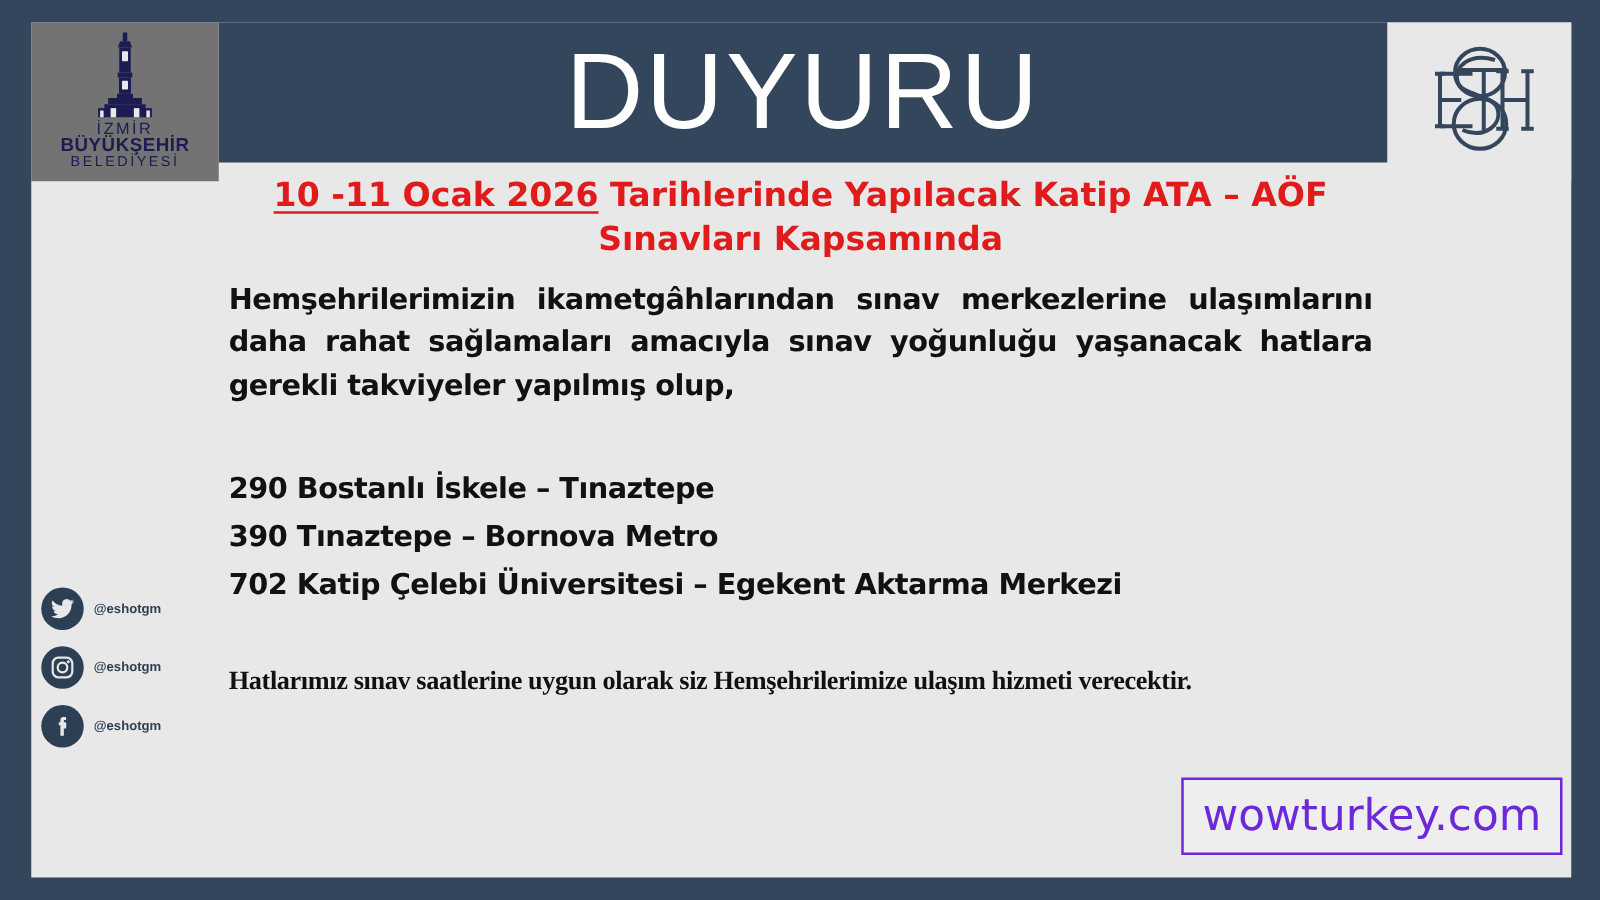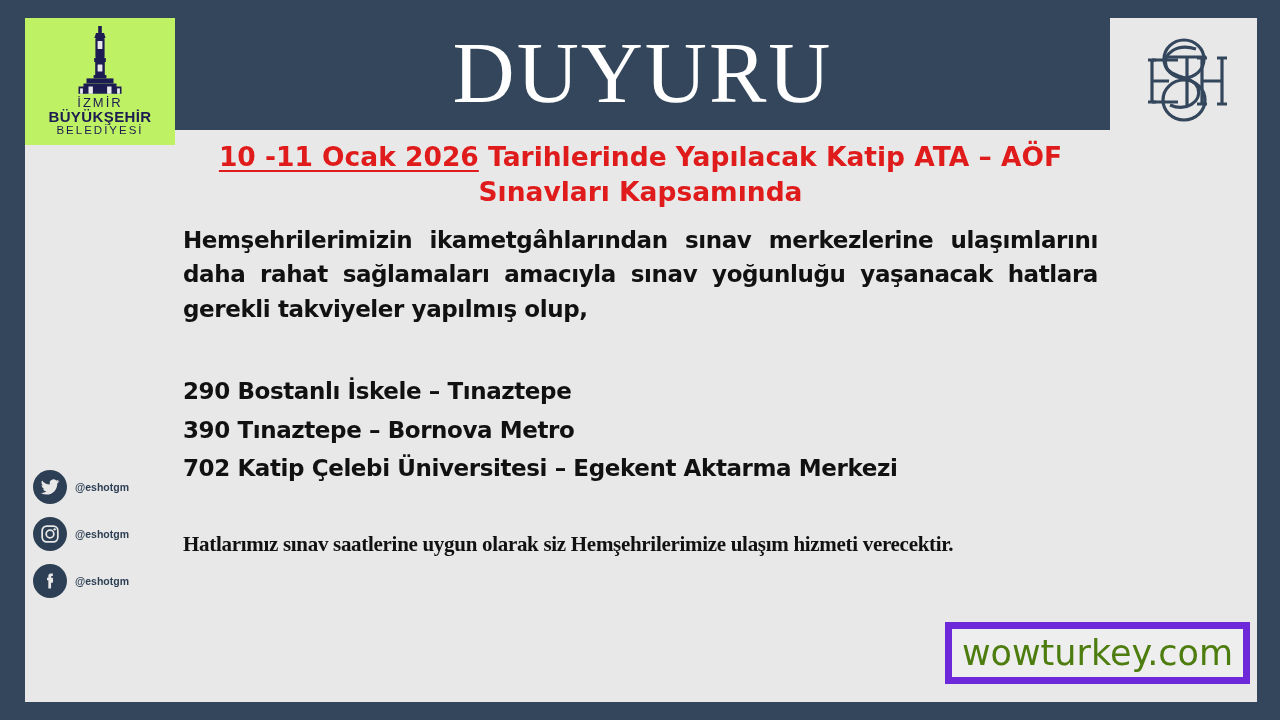--- a/index.html
+++ b/index.html
@@ -35,29 +35,29 @@
   #header-title {
     position:absolute;
     left:0; top:0; width:100%; height:112px;
     display:flex; align-items:center; justify-content:center;
     color:#ffffff;
     font-size:86px;
     font-weight:300;
     letter-spacing:2px;
     line-height:1;
     padding-bottom:2px;
-    font-family:Liberation Serif, serif;
+    font-family:Liberation Sans, sans-serif;
   }
 
   
   #logo-izmir {
     position:absolute;
     left:0px; top:0px;
     width:150px; height:127px;
-    background:#bef264;
+    background:#737373;
     display:flex; flex-direction:column;
     align-items:center; justify-content:flex-start;
     padding-top:6px;
   }
   #logo-izmir svg { display:block; }
   .lg-line {
     color:#1d1c52;
     font-family:"Liberation Sans", sans-serif;
     line-height:1.02;
     text-align:center;
@@ -153,23 +153,23 @@
     font-family:"Liberation Sans", sans-serif;
     white-space:nowrap;
   }
 
   
   #watermark {
     position:absolute;
     left:920px; top:604px;
     width:305px; height:62px;
     background:#eeeeee;
-    border:7px solid #6d28d9;
-    display:flex; align-items:center; justify-content:center;
-    color:#4d7c0f;
+    border:2px solid #6d28d9;
+    display:flex; align-items:center; justify-content:center;
+    color:#6d28d9;
     font-size:35px;
     font-weight:400;
     font-family:"DejaVu Sans", sans-serif;
   }
 </style>
 </head>
 <body>
 
 <div id="poster">
   <div id="sheet">

